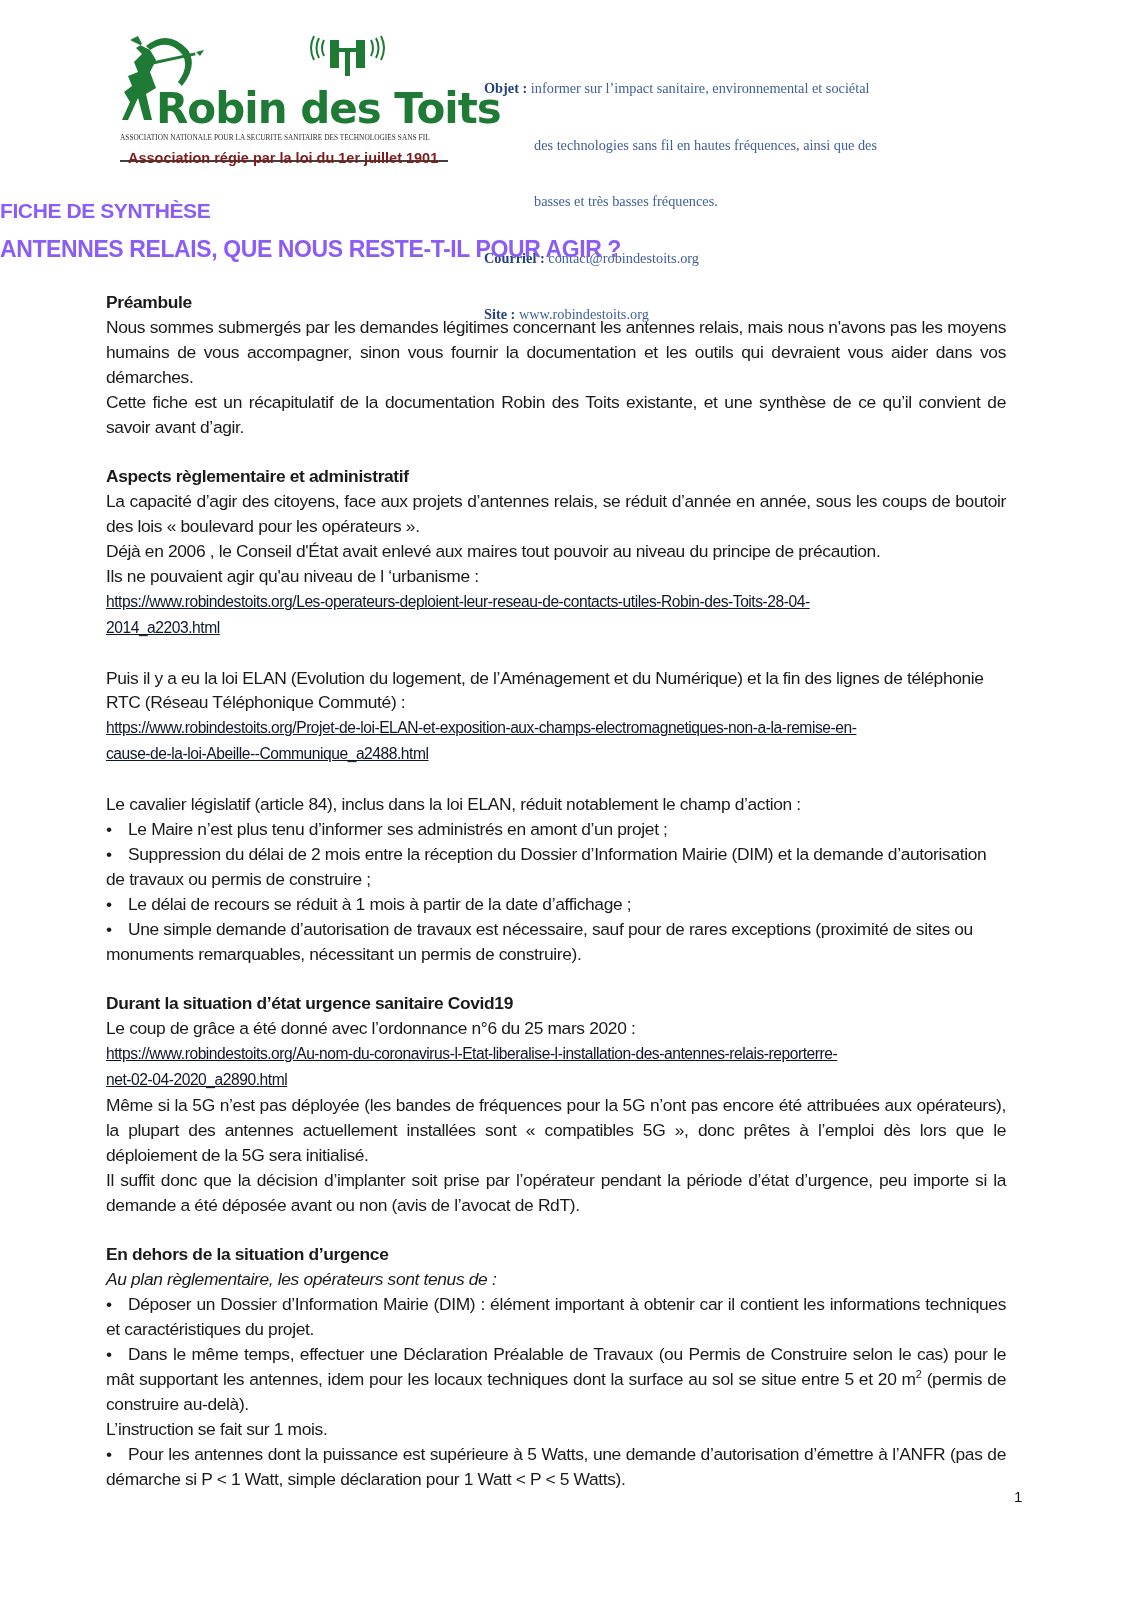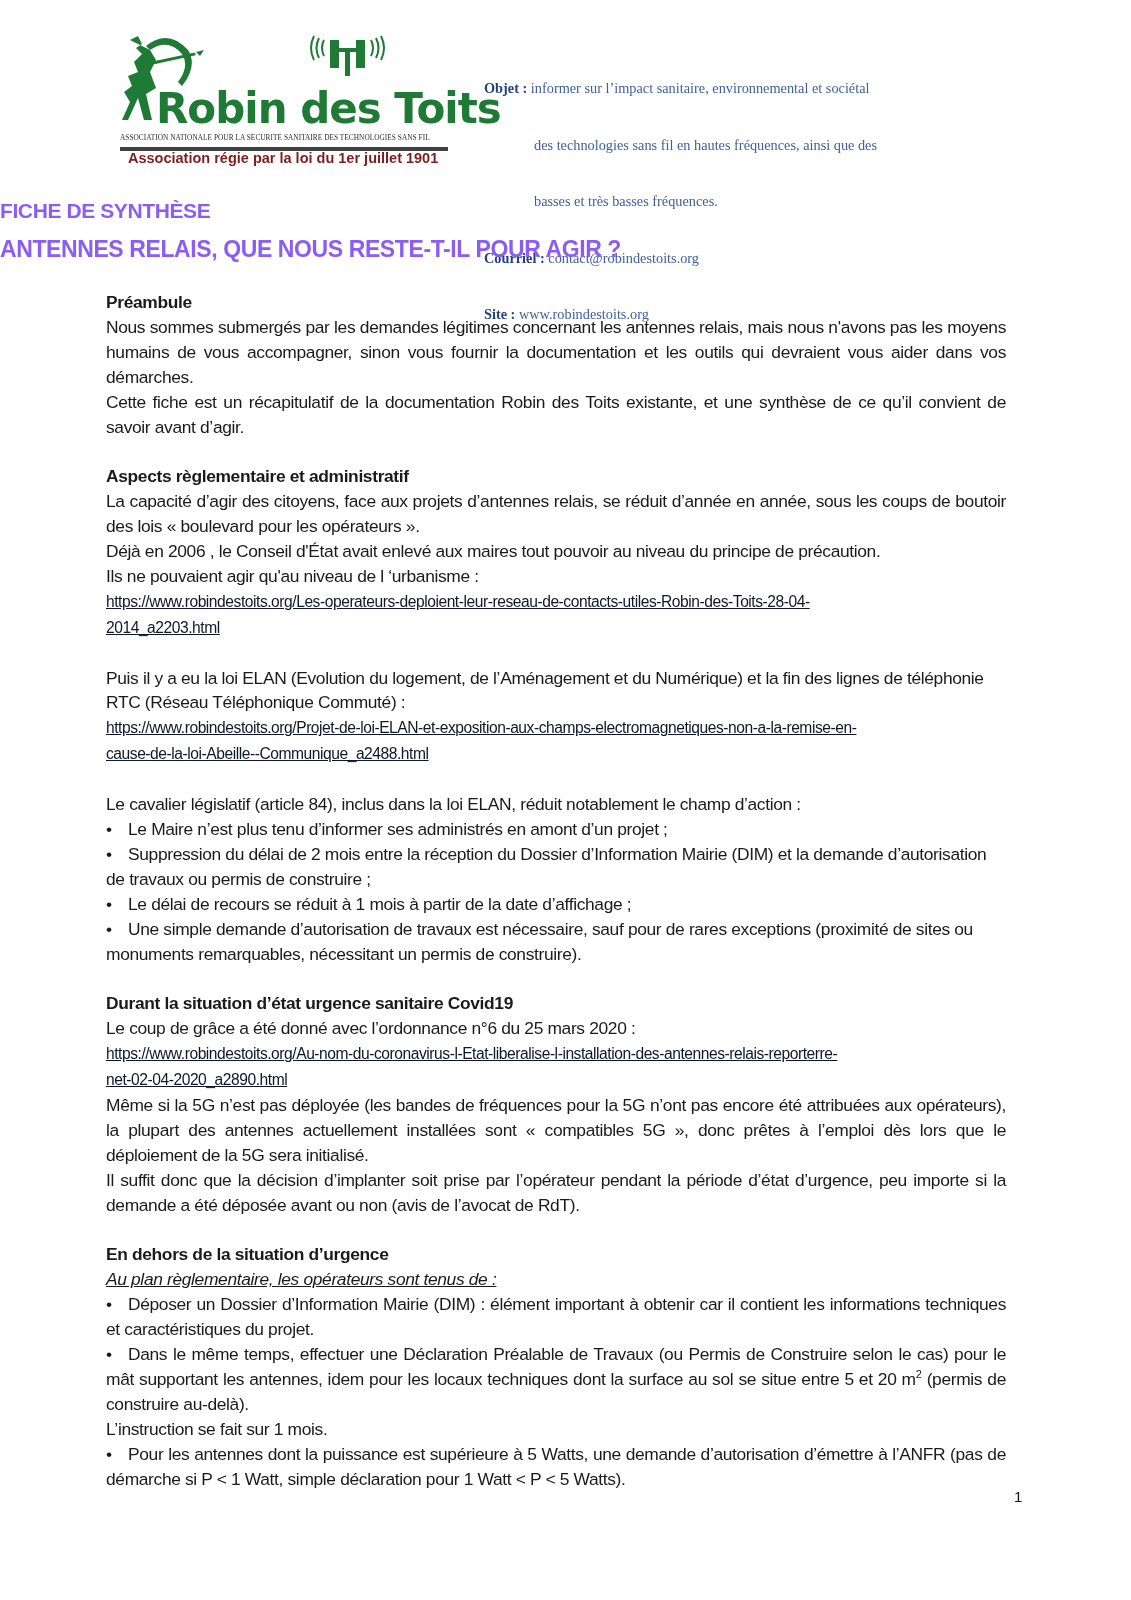--- a/index.html
+++ b/index.html
@@ -8,22 +8,22 @@
     .logo-wrap { position: absolute; left: 116px; top: 32px; width: 336px; height: 140px; }
     .logo-svg { position: absolute; left: 0; top: 0; }
     .logo-name {
       position: absolute; left: 40px; top: 52px;
       font-family: "DejaVu Sans", sans-serif; font-weight: bold; font-size: 42px;
       color: #1e7a34; letter-spacing: -1px; white-space: nowrap;
     }
     .logo-tagline {
       position: absolute; left: 4px; top: 101px; width: 328px;
       font-family: "Liberation Serif", serif; font-size: 7.3px; color: #2c2c2c;
-      letter-spacing: 0.05px; white-space: nowrap; border-bottom: 4px solid #404040;
-      padding-bottom: 5px;
+      letter-spacing: 0.05px; white-space: nowrap; border-bottom: 2px solid #404040;
+      padding-bottom: 18px;
     }
     .logo-assoc {
       position: absolute; left: 12px; top: 118px;
       font-family: Liberation Sans, sans-serif; font-weight: bold; font-size: 14.5px;
       color: #7f1d1d; white-space: nowrap;
     }
     .contact { position: absolute; left: 484px; top: 42px; width: 440px;
       font-family: "Liberation Serif", serif; font-size: 14.3px; color: #3f5f9a; line-height: 20.5px; }
     .contact .row { white-space: nowrap; margin-top: 36px; }
     .contact .lbl { font-weight: bold; color: #24437e; }
@@ -36,21 +36,21 @@
 
     .content { position: absolute; left: 106px; top: 290px; width: 900px;
       font-family: "Liberation Sans", sans-serif; font-size: 17.4px; line-height: 24.9px; color: #1a1a1a;
       letter-spacing: -0.35px; }
     .content p { margin: 0; }
     .h { font-weight: bold; }
     .gap { height: 24.9px; }
     .just { text-align: justify; }
     .link { color: #0f172a; text-decoration: underline; font-size: 15.6px; letter-spacing: -0.45px; }
     .bullet::before { content: "\2022"; display: inline-block; width: 22px; }
-    .ul-it { font-style: italic; text-decoration: underline; }
+    .ul-it { font-style: italic; }
     .page-num { position: absolute; left: 1014px; top: 1488px; font-family: "Liberation Sans", sans-serif;
       font-size: 15px; color: #111; }
     sup { font-size: 11px; line-height: 0; }
   </style>
 </head>
 <body>
 
 <div class="header">
   <div class="logo-wrap">
     <svg class="logo-svg" width="336" height="100" viewBox="0 0 336 100">

